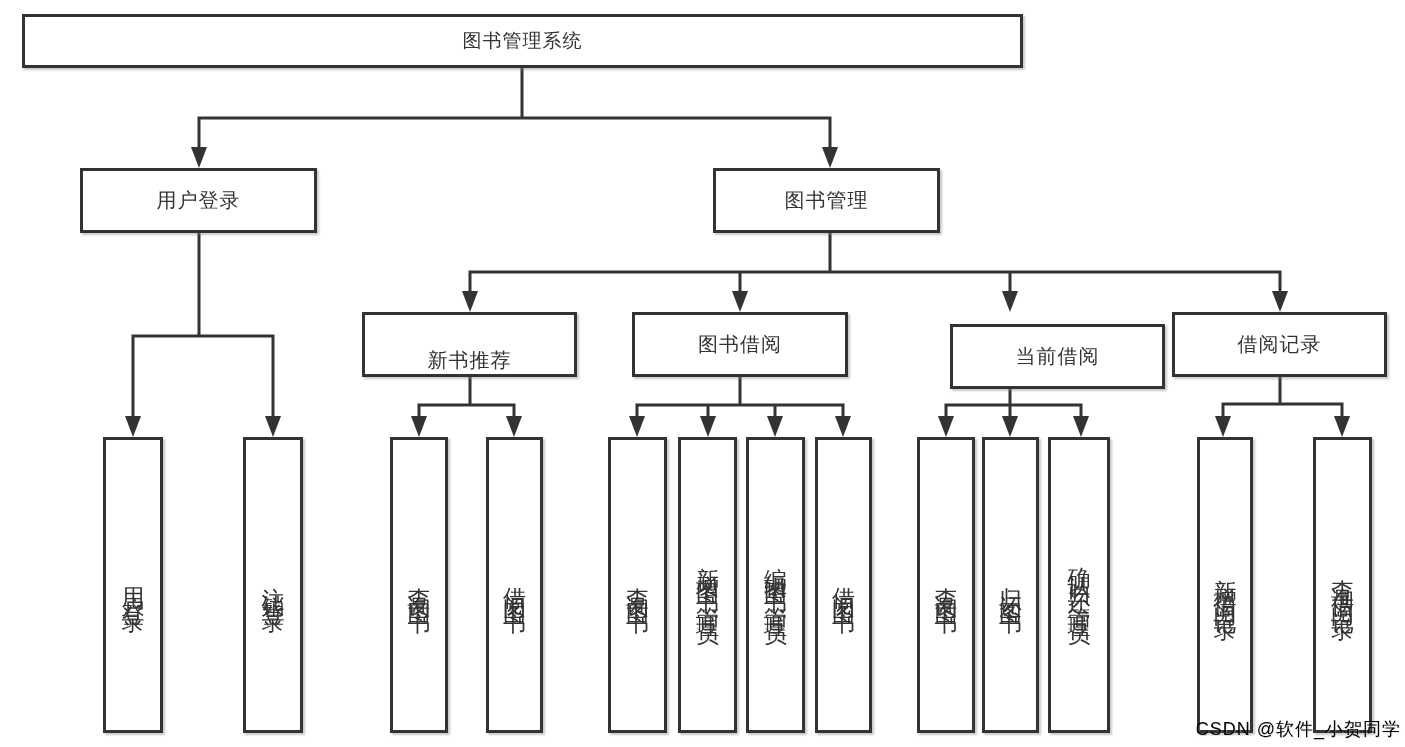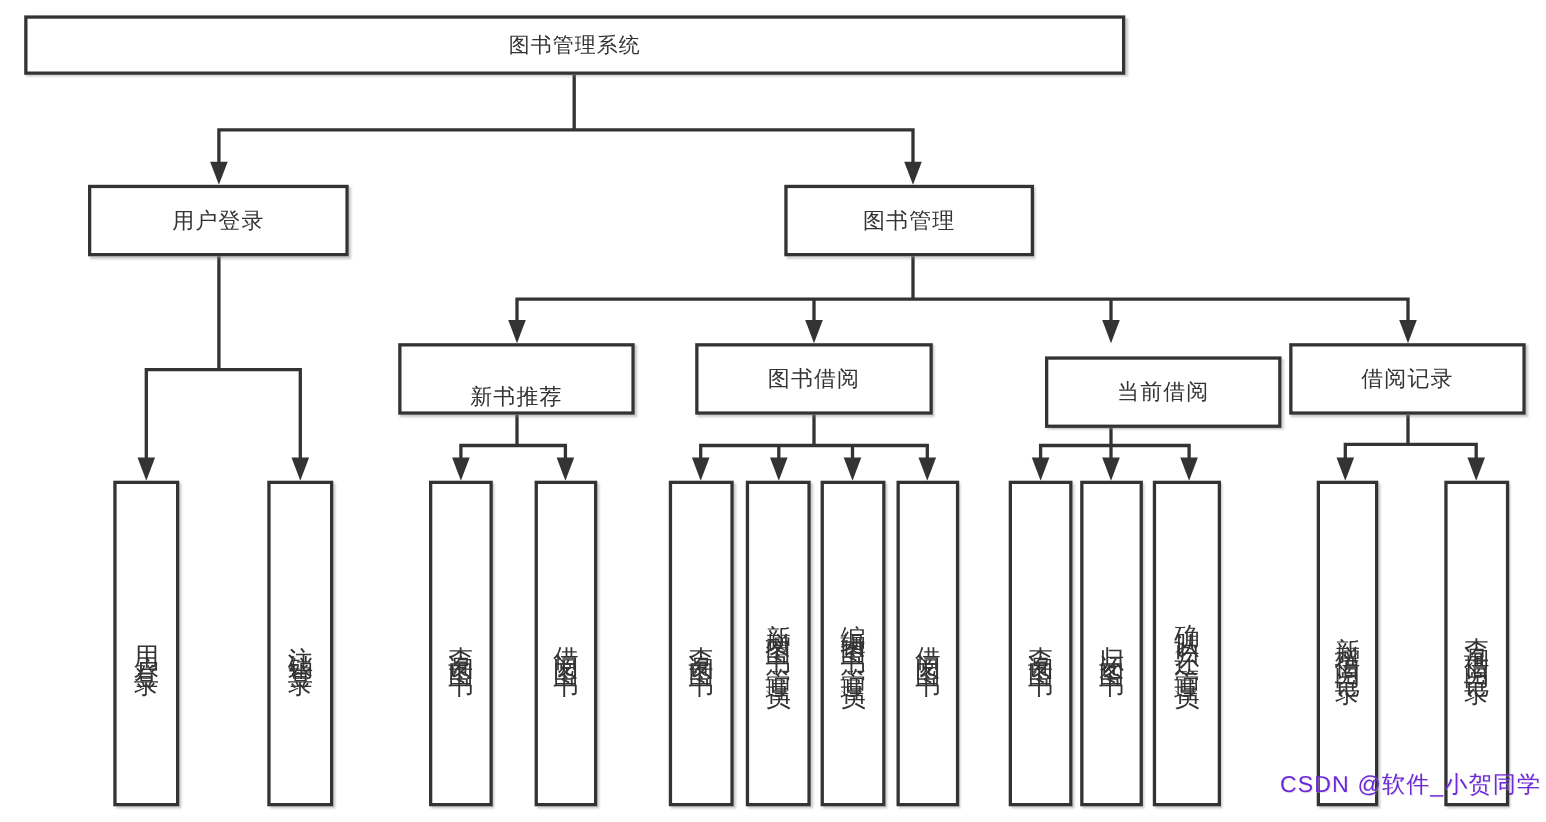--- a/index.html
+++ b/index.html
@@ -34,23 +34,23 @@
     writing-mode: vertical-rl;
     text-orientation: mixed;
     font-size: 23px;
     letter-spacing: 8px;
     line-height: 1;
     white-space: nowrap;
   }
   #watermark {
     position: absolute;
     right: 4px;
-    bottom: 20px;
-    font-size: 21px;
-    color: #6d28d9;
+    bottom: 6px;
+    font-size: 18px;
+    color: #000000;
     letter-spacing: 1px;
     text-shadow: 1px 1px 0 rgba(200,200,200,0.4);
     pointer-events: none;
   }
 </style>
 </head>
 <body>
 
 <div id="canvas">
 

